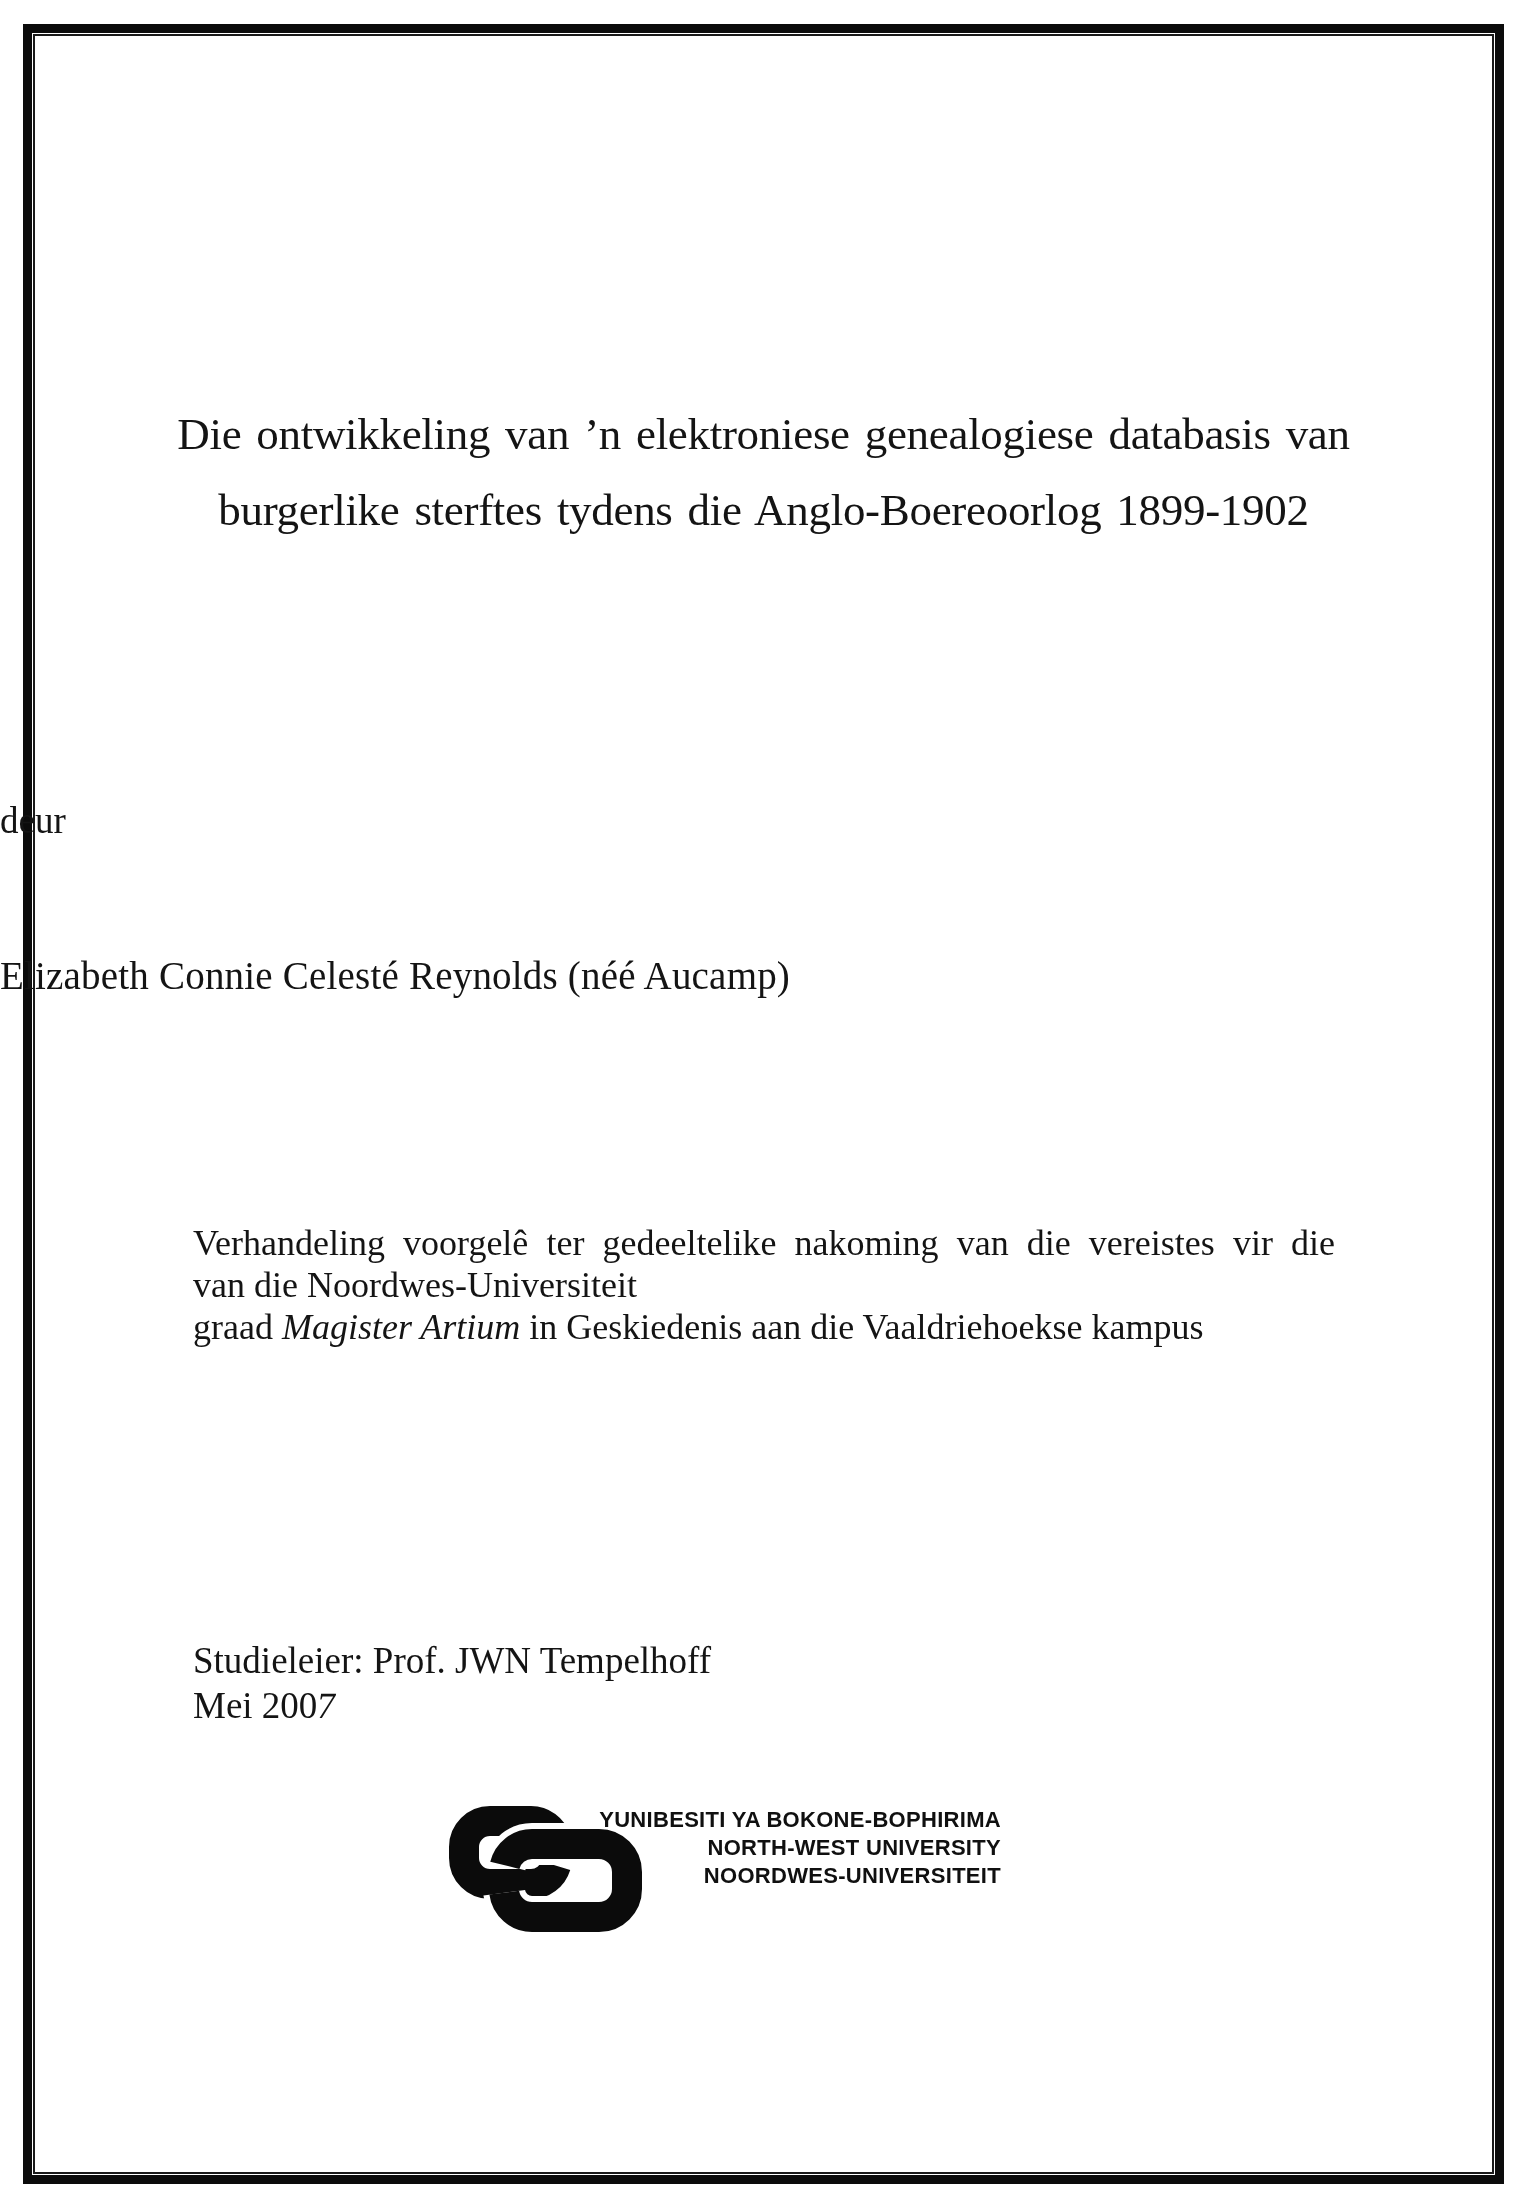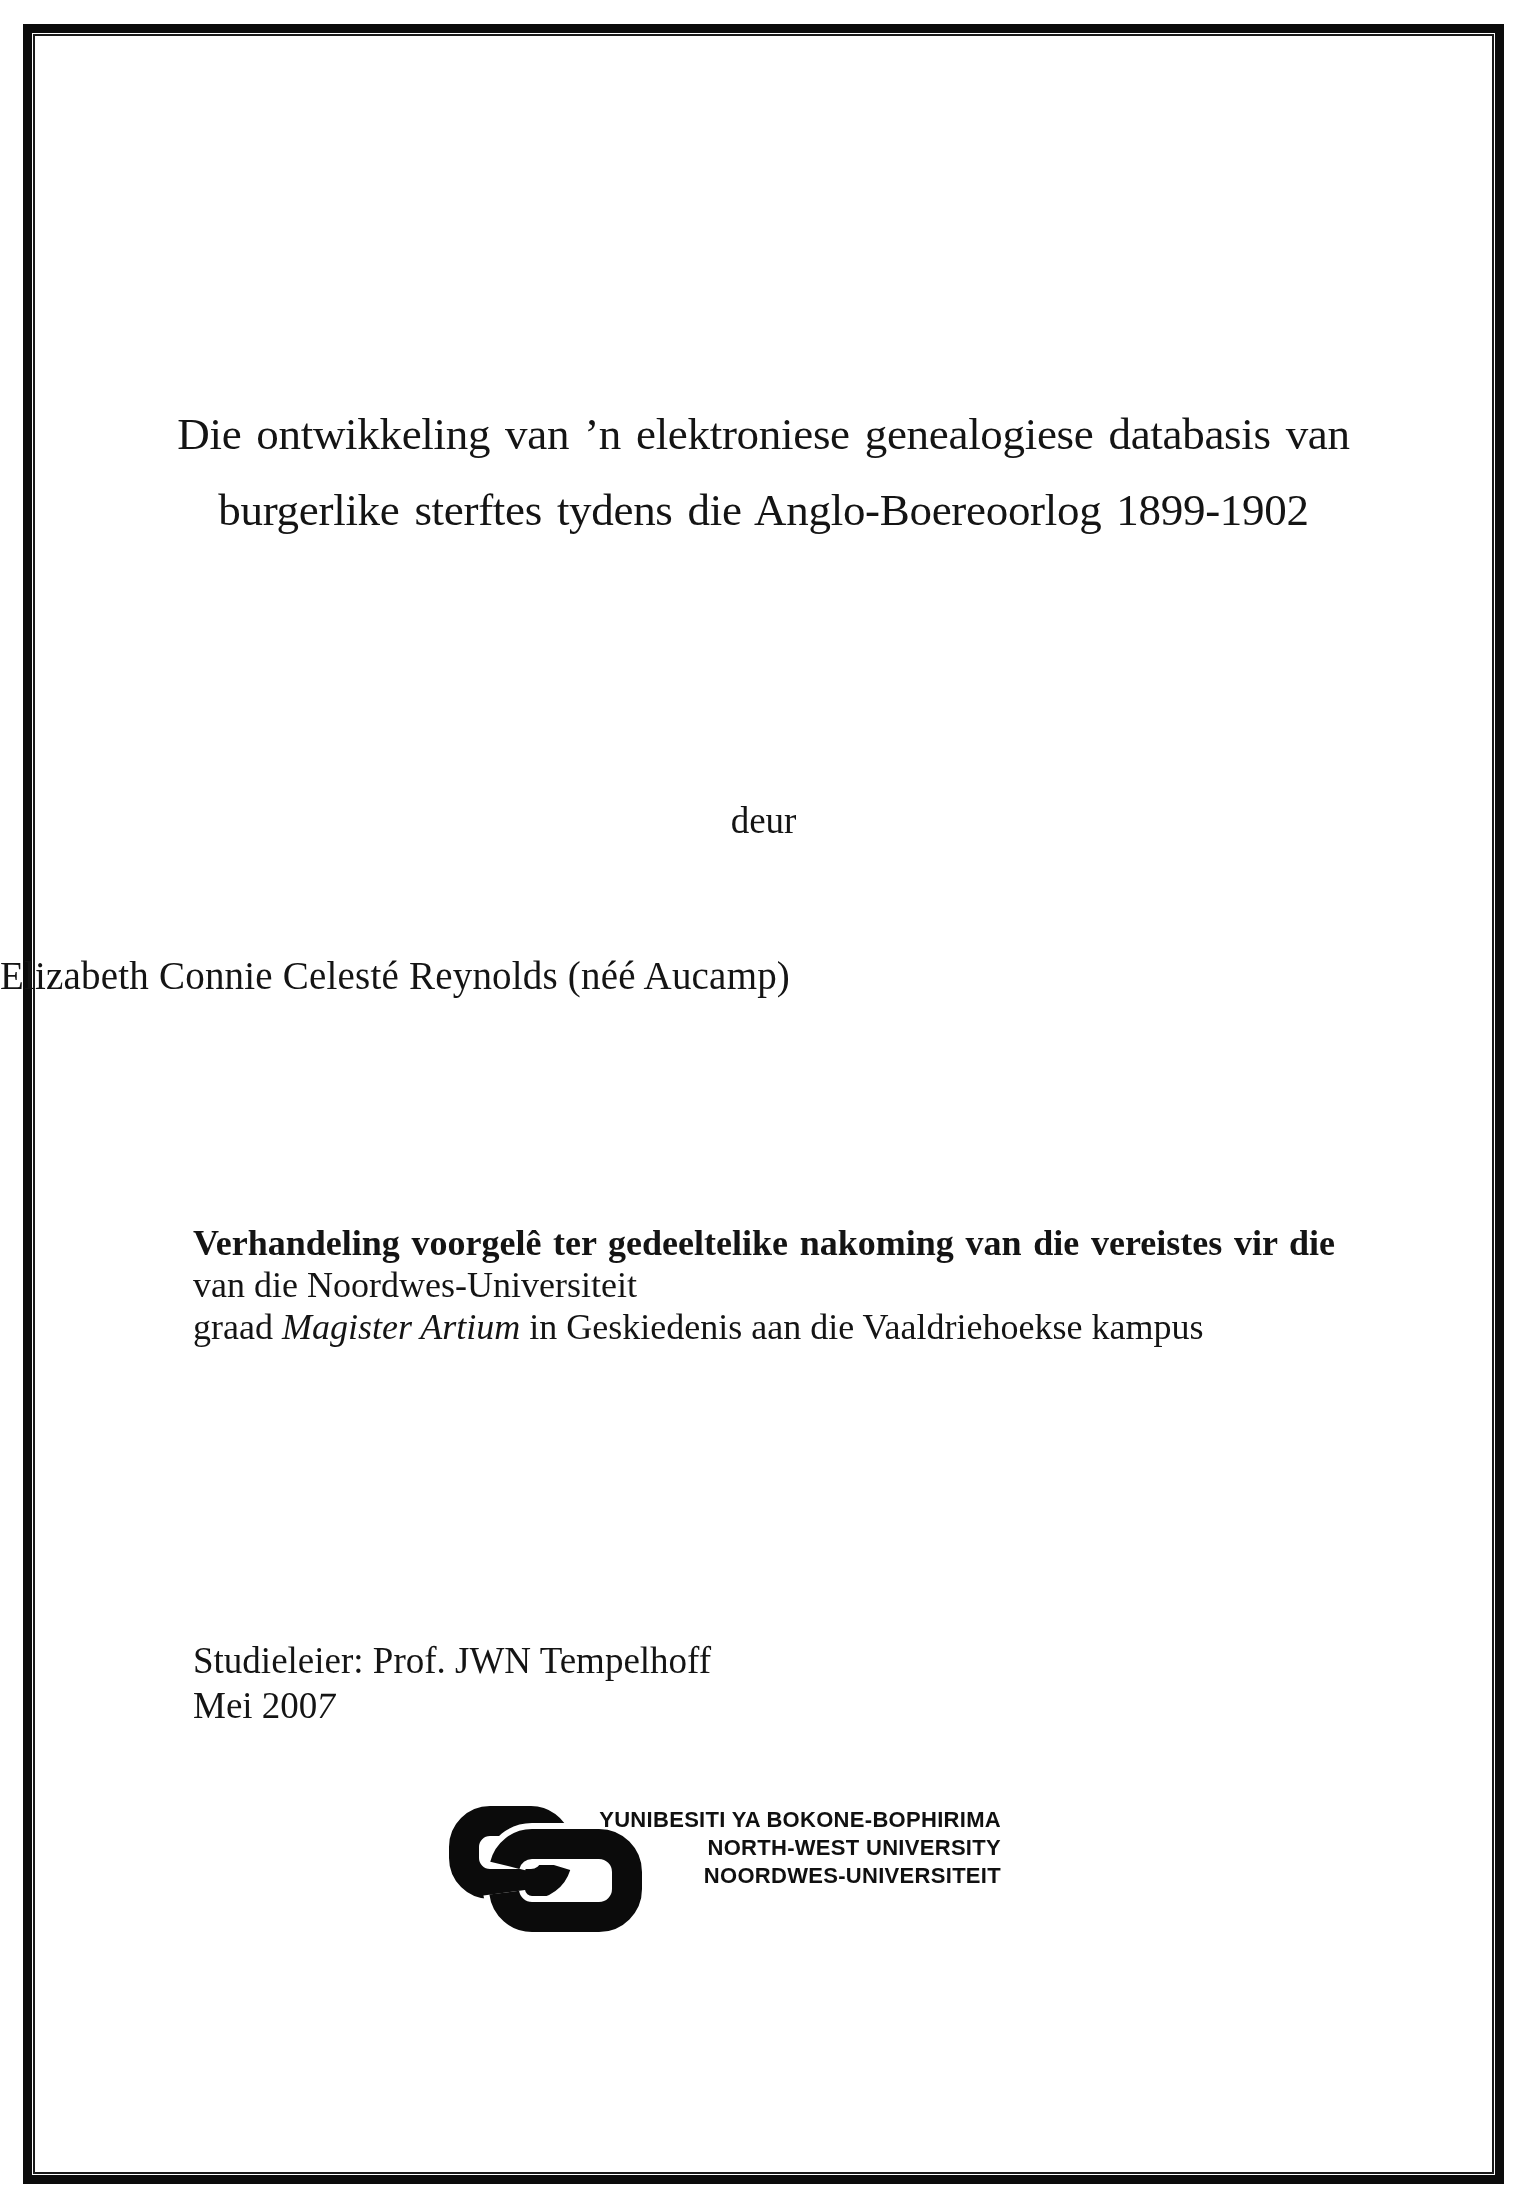--- a/index.html
+++ b/index.html
@@ -42,21 +42,21 @@
     font-size: 45px;
     line-height: 76px;
     letter-spacing: -0.3px;
     word-spacing: 4px;
   }
   .byline {
     position: absolute;
     left: 0;
     right: 0;
     top: 800px;
-    text-align: center;
+    text-align: left;
     font-size: 37px;
     line-height: 42px;
   }
   .author-line {
     position: absolute;
     left: 0;
     right: 0;
     top: 952px;
     text-align: left;
     font-size: 39px;
@@ -67,21 +67,20 @@
     position: absolute;
     left: 193px;
     width: 1142px;
     top: 1222px;
     font-size: 36px;
     line-height: 42px;
   }
   .statement .line-justify {
     text-align: justify;
     text-align-last: justify;
-    font-weight: bold;
   }
   .italic { font-style: italic; }
 
   .supervisor-block {
     position: absolute;
     left: 193px;
     top: 1638px;
     font-size: 37px;
     line-height: 45px;
   }

